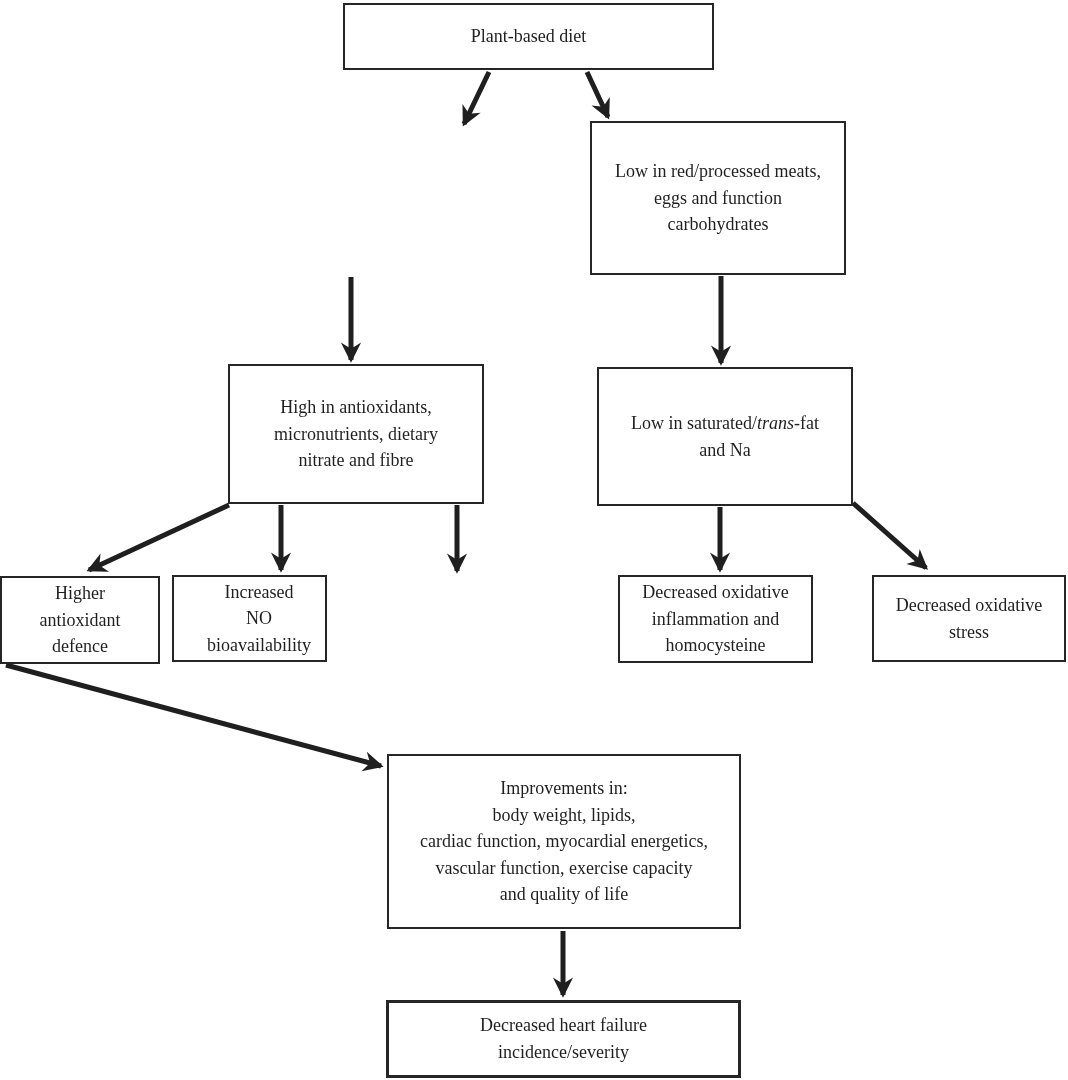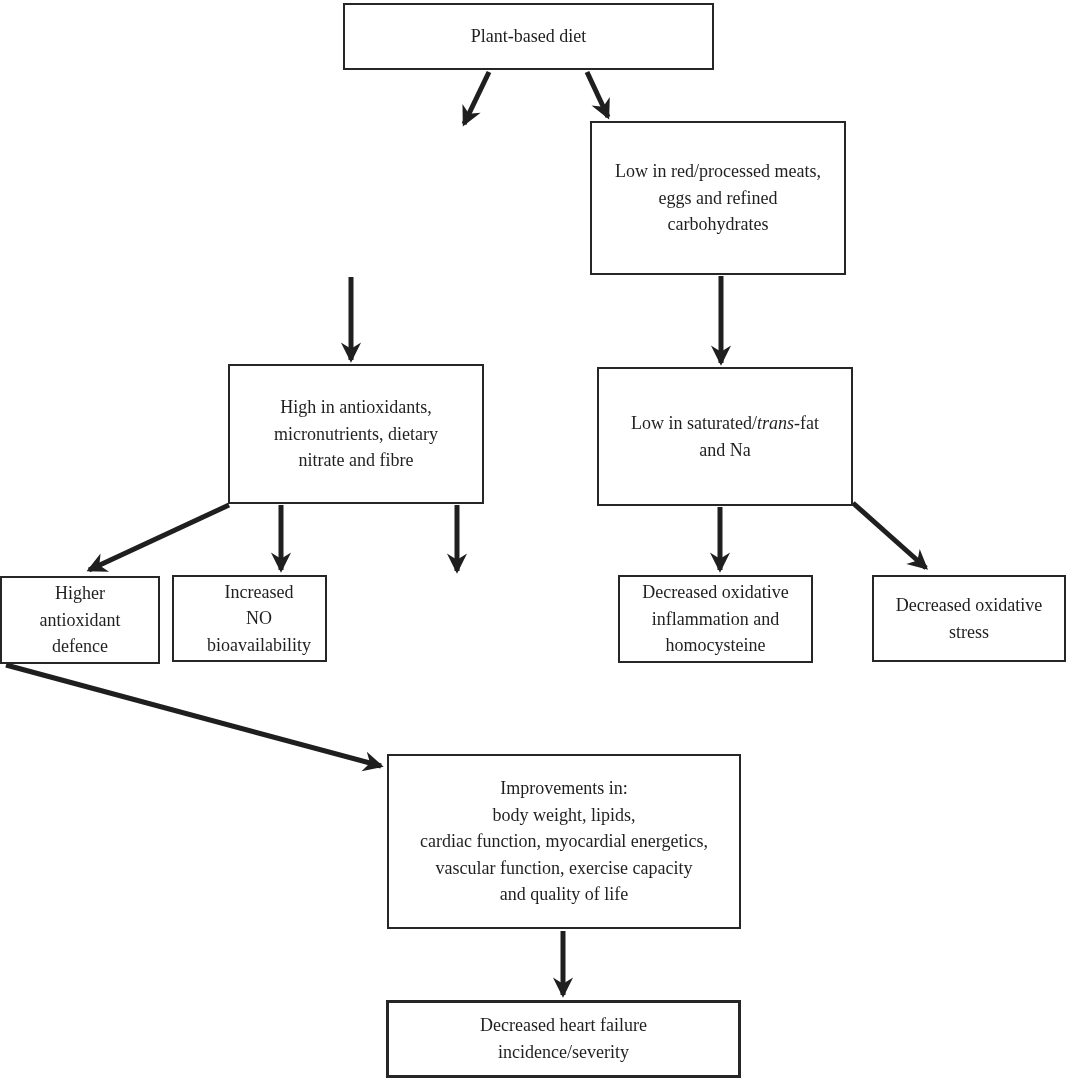--- a/index.html
+++ b/index.html
@@ -83,21 +83,21 @@
     </g>
   </svg>
 
   <div class="node" id="n-plant">
       <span class="txt">Plant-based diet</span>
     </div>
 
 
   <div class="node" id="n-redmeat">
       <span class="txt">Low in red/processed meats,
-eggs and refined
+eggs and function
 carbohydrates</span>
     </div>
 
   <div class="node" id="n-antiox">
       <span class="txt">High in antioxidants,
 micronutrients, dietary
 nitrate and fibre</span>
     </div>
 
   <div class="node" id="n-satfat">

